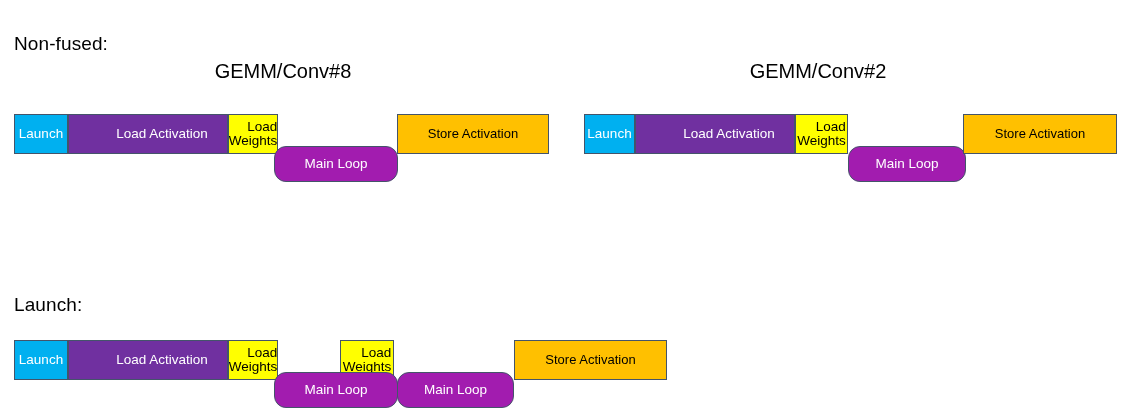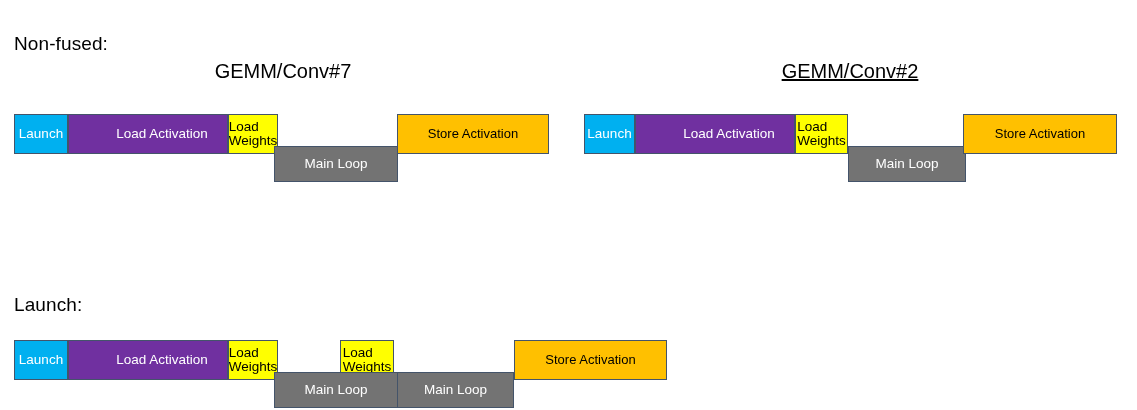--- a/index.html
+++ b/index.html
@@ -33,21 +33,21 @@
     transform: translateX(-50%);
   }
 
   .bar {
     position: absolute;
     box-sizing: border-box;
     border: 1px solid #44546A;
     display: flex;
     align-items: center;
     justify-content: center;
-    text-align: left;
+    text-align: right;
     white-space: pre-line;
     line-height: 1.06;
     overflow: hidden;
   }
 
   .bar-launch {
     background: #00B0F0;
     color: #FFFFFF;
     font-size: 13.5px;
   }
@@ -56,37 +56,38 @@
     color: #FFFFFF;
     font-size: 13.5px;
     padding-left: 28px;
   }
   .bar-load-weights {
     background: #FFFF00;
     color: #000000;
     font-size: 13.5px;
   }
   .bar-main-loop {
-    background: #737373;
+    background: #a21caf;
     color: #FFFFFF;
     font-size: 13.5px;
+    border-radius: 12px;
   }
   .bar-store-activation {
     background: #FFC000;
     color: #000000;
     font-size: 13px;
   }
 </style>
 </head>
 <body>
 
 <div id="diagram-root">
     <div class="section-label" style="left: 14px; top: 10px; margin-top: 23px;">Non-fused:</div>
-    <div class="group-title" style="left: 283px; top: 60px;">GEMM/Conv#7</div>
-    <div class="group-title" style="left: 850px; top: 60px; text-decoration: underline;">GEMM/Conv#2</div>
+    <div class="group-title" style="left: 283px; top: 60px;">GEMM/Conv#8</div>
+    <div class="group-title" style="left: 818px; top: 60px;">GEMM/Conv#2</div>
     <div class="bar bar-launch" style="left: 14px; top: 114px; width: 54px; height: 40px;">Launch</div>
     <div class="bar bar-load-activation" style="left: 68px; top: 114px; width: 160px; height: 40px;">Load Activation</div>
     <div class="bar bar-load-weights" style="left: 228px; top: 114px; width: 50px; height: 40px;">Load
 Weights</div>
     <div class="bar bar-main-loop" style="left: 274px; top: 146px; width: 124px; height: 36px;">Main Loop</div>
     <div class="bar bar-store-activation" style="left: 397px; top: 114px; width: 152px; height: 40px;">Store Activation</div>
     <div class="bar bar-launch" style="left: 584px; top: 114px; width: 51px; height: 40px;">Launch</div>
     <div class="bar bar-load-activation" style="left: 635px; top: 114px; width: 160px; height: 40px;">Load Activation</div>
     <div class="bar bar-load-weights" style="left: 795px; top: 114px; width: 53px; height: 40px;">Load
 Weights</div>

